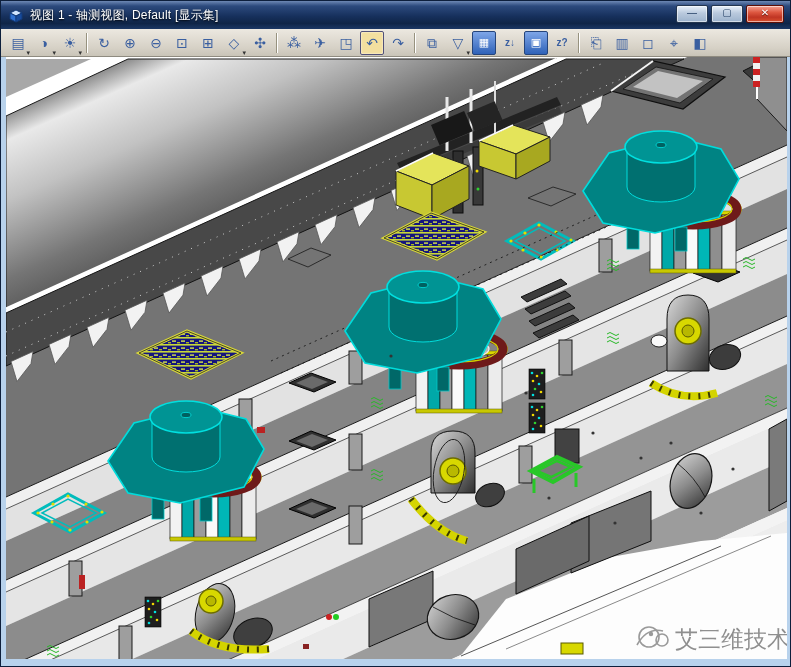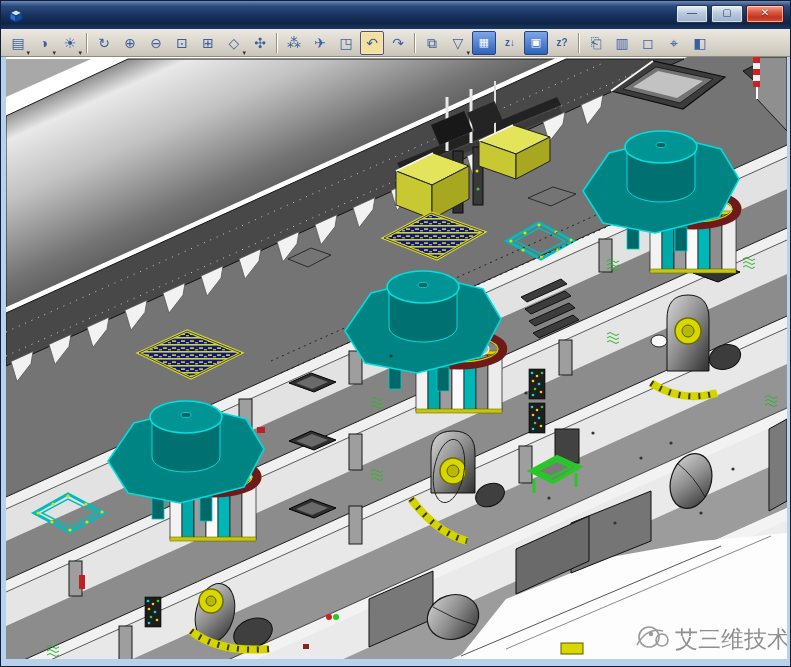--- a/index.html
+++ b/index.html
@@ -40,20 +40,21 @@
 <body>
 
 <div class="window">
 
   <div class="titlebar">
     <svg class="title-icon" viewBox="0 0 16 15">
       <polygon points="2,5 8,2 14,5 8,8" fill="#cfe4ff" stroke="#123a7a" stroke-width="1"></polygon>
       <polygon points="2,5 8,8 8,14 2,11" fill="#2d6fd0" stroke="#123a7a" stroke-width="1"></polygon>
       <polygon points="14,5 8,8 8,14 14,11" fill="#174a9c" stroke="#123a7a" stroke-width="1"></polygon>
     </svg>
+    <span class="title-text">视图 1 - 轴测视图, Default [显示集]</span>
     <div class="win-buttons">
       <div class="win-btn">—</div>
       <div class="win-btn">▢</div>
       <div class="win-btn close">✕</div>
     </div>
   </div>
 
   <div class="toolbar" id="toolbar">
       <div class="tb-btn">▤<span class="caret">▾</span></div>
       <div class="tb-btn">◑<span class="caret">▾</span></div>

